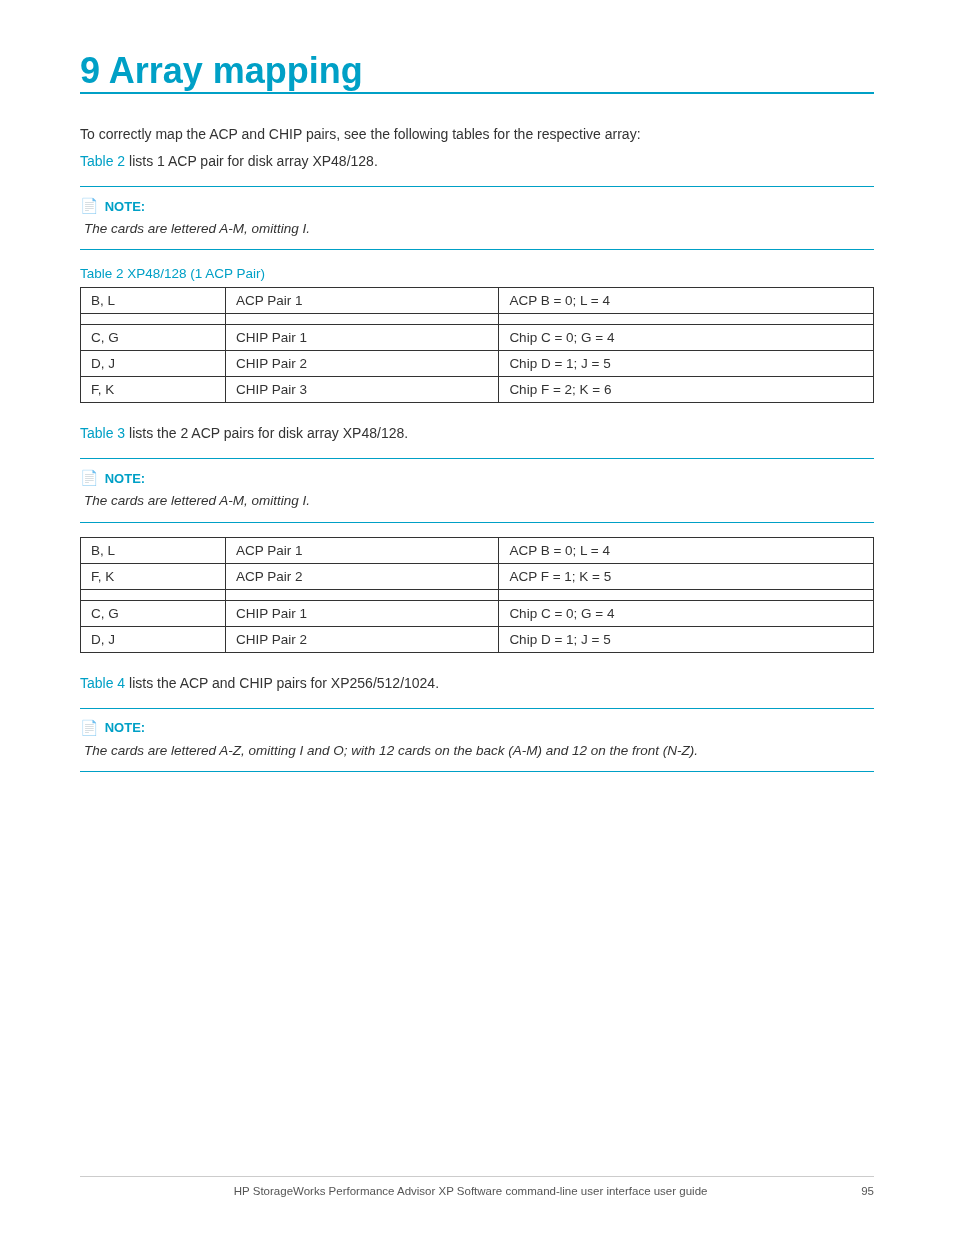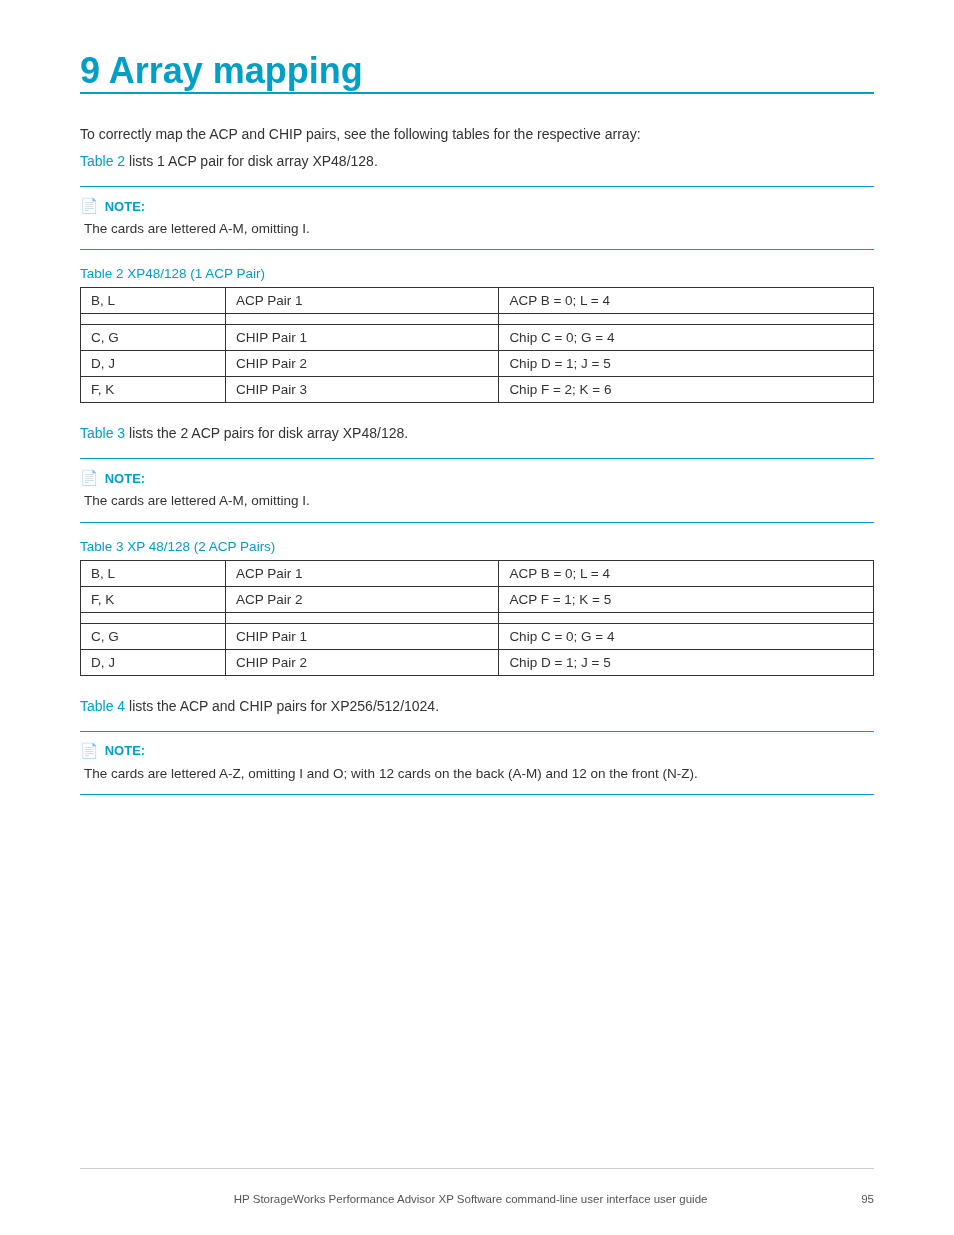--- a/index.html
+++ b/index.html
@@ -64,20 +64,21 @@
 
     .note-icon {
       font-size: 15px;
     }
 
     .note-body {
       font-size: 13.5px;
       color: #333;
       padding-left: 4px;
       line-height: 1.5;
+      font-style: italic;
     }
 
     .table-title {
       color: #00a0c6;
       font-weight: normal;
       font-size: 13.5px;
       margin-bottom: 6px;
       margin-top: 16px;
     }
 
@@ -89,30 +90,30 @@
     }
 
     .data-table td {
       border: 1px solid #333;
       padding: 5px 10px;
       vertical-align: top;
     }
 
     .footer {
       position: absolute;
-      bottom: 30px;
+      bottom: 38px;
       left: 0;
       right: 0;
       display: flex;
       justify-content: center;
       align-items: center;
       font-size: 12px;
       color: #666;
       border-top: 1px solid #ccc;
-      padding-top: 24px;
+      padding-top: 8px;
       margin: 0 80px;
     }
 
     .footer-text {
       flex: 1;
       text-align: center;
       font-size: 11.5px;
       color: #555;
     }
 
@@ -186,21 +187,20 @@
   </p>
 
   <div class="note-box">
     <div class="note-header">
       <span class="note-icon">📄</span>
       <span>NOTE:</span>
     </div>
     <div class="note-body">The cards are lettered A-M, omitting I.</div>
   </div>
 
-  <div class="table-title">Table 3 XP 48/128 (2 ACP Pairs)</div>
 
   <table class="data-table">
     <tbody>
       <tr>
         <td>B, L</td>
         <td>ACP Pair 1</td>
         <td>ACP B = 0; L = 4</td>
       </tr>
       <tr>
         <td>F, K</td>

